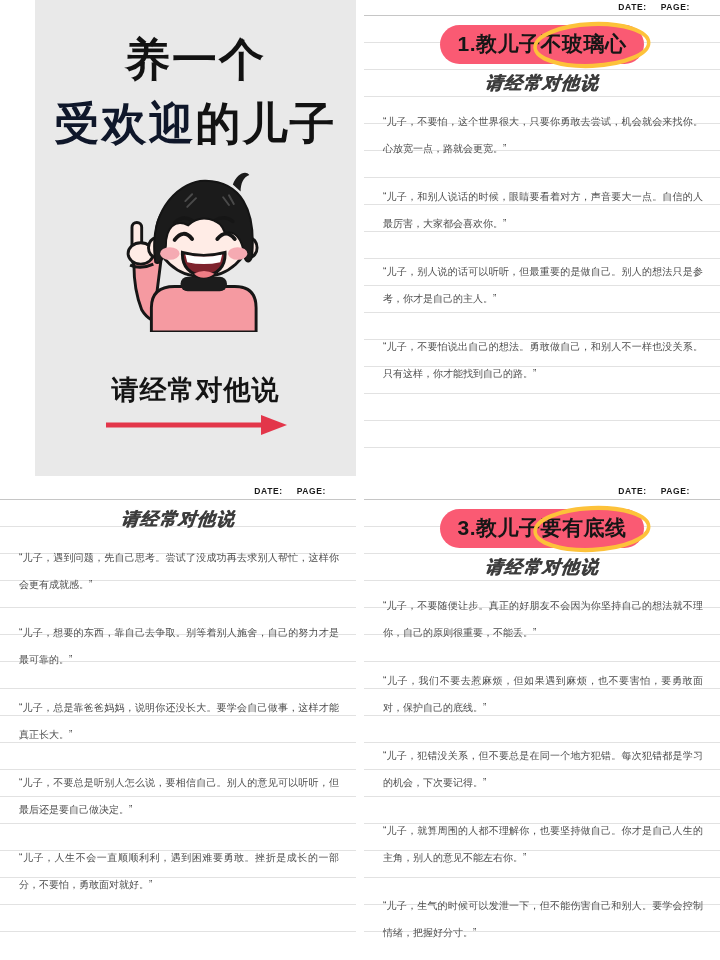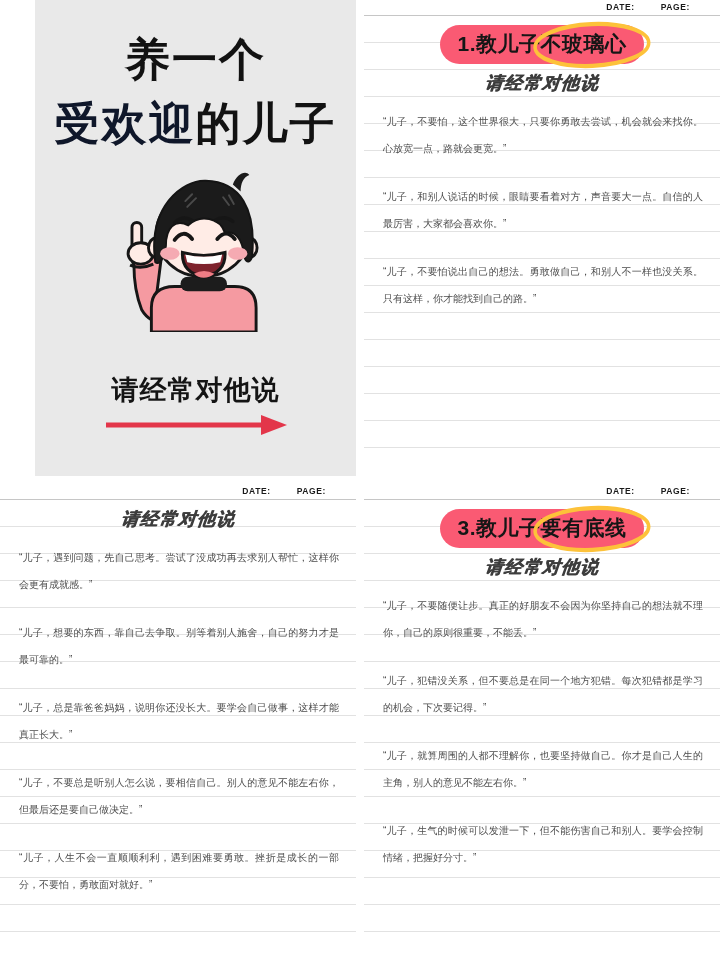--- a/index.html
+++ b/index.html
@@ -12,21 +12,21 @@
   .cover-title .red{color:#0f172a;}
   .boy{margin-top:16px;line-height:0;}
   .cover-sub{margin-top:40px;font-size:27px;font-weight:900;color:#141414;letter-spacing:1px;}
   .arrow{margin-top:5px;line-height:0;}
 
   
   .page{position:relative;background:#ffffff;overflow:hidden;
     background-image:repeating-linear-gradient(to bottom,transparent 0px,transparent 26px,#e2e2e2 26px,#e2e2e2 27px);
     background-position:0 -11px;}
   .page-header{height:16px;box-sizing:border-box;display:flex;justify-content:flex-end;align-items:flex-end;
-    gap:26px;padding:0 30px 3px 0;font-size:8.5px;font-weight:700;color:#1a1a1a;letter-spacing:0.6px;
+    gap:14px;padding:0 30px 3px 0;font-size:8.5px;font-weight:700;color:#1a1a1a;letter-spacing:0.6px;
     border-bottom:1px solid #c6c6c6;}
   .pill-wrap{text-align:center;margin-top:9px;}
   .pill{position:relative;display:inline-block;background:#fa5a73;border-radius:20px;
     padding:5px 17px 6px 17px;font-size:21px;font-weight:900;color:#161616;letter-spacing:0.5px;}
   .pill .oval{position:absolute;right:-9px;top:50%;transform:translateY(-50%);width:60%;height:145%;pointer-events:none;}
   .page-sub-wrap{text-align:center;margin-top:7px;}
   .page-sub{display:inline-block;font-size:18px;font-weight:900;font-style:italic;color:#3c3c3c;
     transform:skewX(-6deg);text-shadow:0.6px 0 #3c3c3c;letter-spacing:1px;}
   .quotes{padding:13px 17px 0 19px;}
   .quote{margin:0 0 21px 0;font-size:10px;line-height:27px;color:#4d4d4d;text-align:justify;font-weight:400;}
@@ -83,55 +83,57 @@
         <span>1.教儿子不玻璃心</span>
         <svg class="oval" viewBox="0 0 120 46" preserveAspectRatio="none">
           <ellipse cx="60" cy="23" rx="56" ry="17" fill="none" stroke="#fdc23a" stroke-width="3.5" transform="rotate(-2 60 23)"></ellipse>
         </svg>
       </div>
     </div>
     <div class="page-sub-wrap"><span class="page-sub">请经常对他说</span></div>
     <div class="quotes">
       <p class="quote">“儿子，不要怕，这个世界很大，只要你勇敢去尝试，机会就会来找你。心放宽一点，路就会更宽。”</p>
       <p class="quote">“儿子，和别人说话的时候，眼睛要看着对方，声音要大一点。自信的人最厉害，大家都会喜欢你。”</p>
+      <p class="quote">“儿子，别人说的话可以听听，但最重要的是做自己。别人的想法只是参考，你才是自己的主人。”</p>
       <p class="quote">“儿子，不要怕说出自己的想法。勇敢做自己，和别人不一样也没关系。只有这样，你才能找到自己的路。”</p>
 
     </div>
   </section>
 
   <section class="page">
     <div class="page-header">
       <span>DATE:</span>
       <span>PAGE:</span>
     </div>
     <div class="page-sub-wrap"><span class="page-sub">请经常对他说</span></div>
     <div class="quotes">
       <p class="quote">“儿子，遇到问题，先自己思考。尝试了没成功再去求别人帮忙，这样你会更有成就感。”</p>
       <p class="quote">“儿子，想要的东西，靠自己去争取。别等着别人施舍，自己的努力才是最可靠的。”</p>
       <p class="quote">“儿子，总是靠爸爸妈妈，说明你还没长大。要学会自己做事，这样才能真正长大。”</p>
-      <p class="quote">“儿子，不要总是听别人怎么说，要相信自己。别人的意见不能左右你，但最后还是要自己做决定。”</p>
+      <p class="quote">“儿子，不要总是听别人怎么说，要相信自己。别人的意见可以听听，但最后还是要自己做决定。”</p>
       <p class="quote">“儿子，人生不会一直顺顺利利，遇到困难要勇敢。挫折是成长的一部分，不要怕，勇敢面对就好。”</p>
     </div>
   </section>
 
   <section class="page">
     <div class="page-header">
       <span>DATE:</span>
       <span>PAGE:</span>
     </div>
     <div class="pill-wrap">
       <div class="pill">
         <span>3.教儿子要有底线</span>
         <svg class="oval" viewBox="0 0 120 46" preserveAspectRatio="none">
           <ellipse cx="60" cy="23" rx="56" ry="17" fill="none" stroke="#fdc23a" stroke-width="3.5" transform="rotate(-2 60 23)"></ellipse>
         </svg>
       </div>
     </div>
     <div class="page-sub-wrap"><span class="page-sub">请经常对他说</span></div>
     <div class="quotes">
       <p class="quote">“儿子，不要随便让步。真正的好朋友不会因为你坚持自己的想法就不理你，自己的原则很重要，不能丢。”</p>
+      <p class="quote">“儿子，我们不要去惹麻烦，但如果遇到麻烦，也不要害怕，要勇敢面对，保护自己的底线。”</p>
       <p class="quote">“儿子，犯错没关系，但不要总是在同一个地方犯错。每次犯错都是学习的机会，下次要记得。”</p>
       <p class="quote">“儿子，就算周围的人都不理解你，也要坚持做自己。你才是自己人生的主角，别人的意见不能左右你。”</p>
       <p class="quote">“儿子，生气的时候可以发泄一下，但不能伤害自己和别人。要学会控制情绪，把握好分寸。”</p>
     </div>
   </section>
 
 </div>
 
 </body></html>

